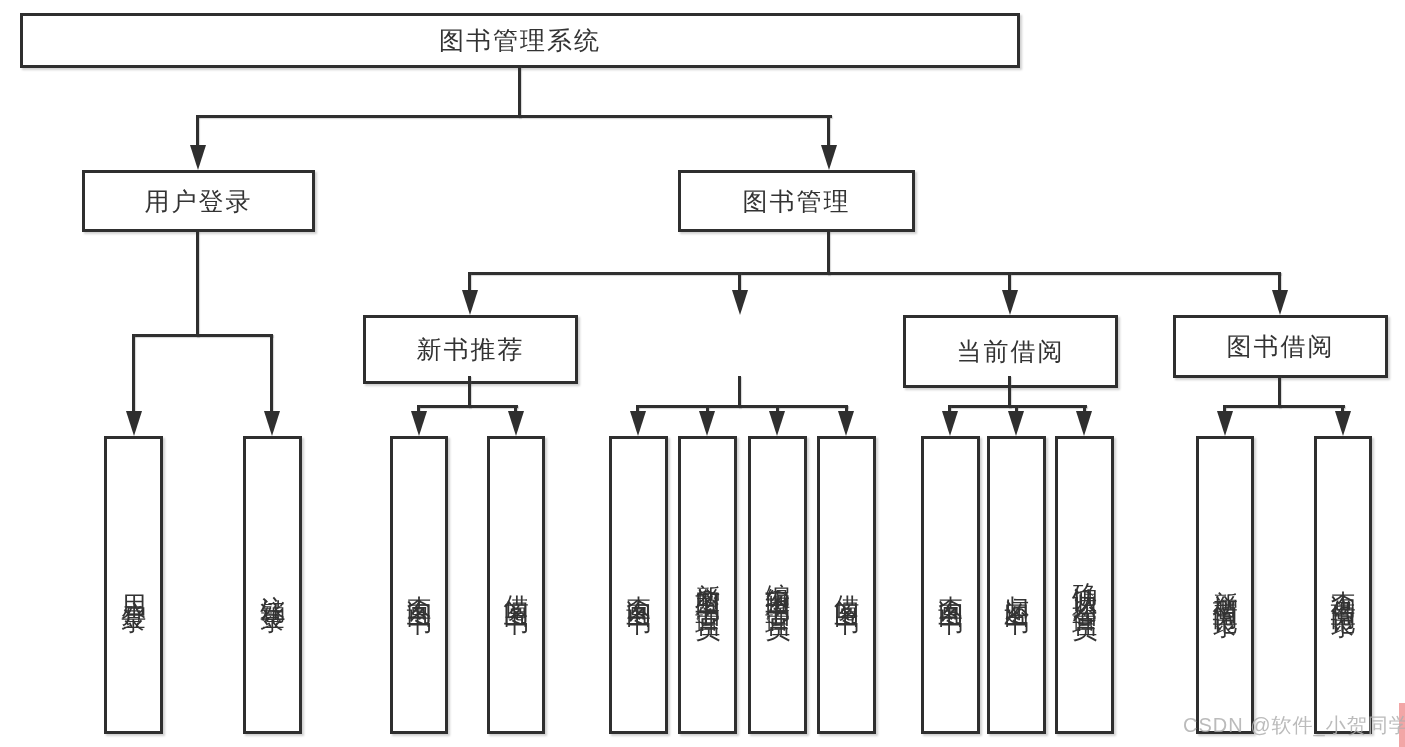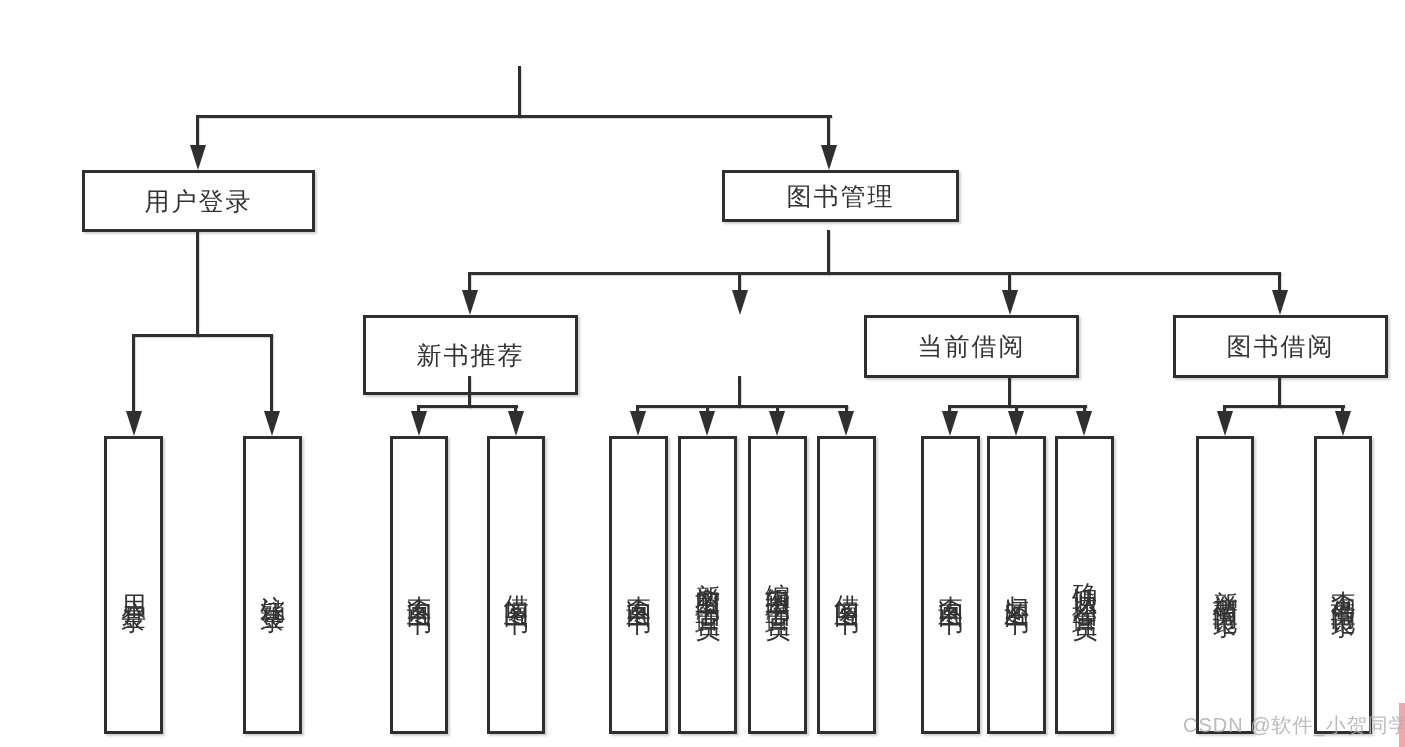--- a/index.html
+++ b/index.html
@@ -68,32 +68,35 @@
     width: 6px;
     height: 44px;
     background: #f2a6a6;
   }
 </style>
 </head>
 <body>
 
 <div class="canvas">
 
+  <div class="box" style="left:20px;top:13px;width:1000px;height:55px">
+    <span class="label">图书管理系统</span>
+  </div>
 
   <div class="vline" style="left:518px;top:66px;height:52px"></div>
   <div class="hline" style="left:196px;top:115px;width:636px"></div>
   <div class="vline" style="left:196px;top:115px;height:36px"></div>
   <div class="vline" style="left:827px;top:115px;height:36px"></div>
   <div class="arrow" style="left:190px;top:145px"></div>
   <div class="arrow" style="left:821px;top:145px"></div>
 
   <div class="box" style="left:82px;top:170px;width:233px;height:62px">
     <span class="label">用户登录</span>
   </div>
-  <div class="box" style="left:722px;top:170px;width:237px;height:52px">
+  <div class="box" style="left:678px;top:170px;width:237px;height:62px">
     <span class="label">图书管理</span>
   </div>
 
   <div class="vline" style="left:196px;top:230px;height:107px"></div>
   <div class="hline" style="left:132px;top:334px;width:141px"></div>
   <div class="vline" style="left:132px;top:334px;height:80px"></div>
   <div class="vline" style="left:270px;top:334px;height:80px"></div>
   <div class="arrow" style="left:126px;top:411px"></div>
   <div class="arrow" style="left:264px;top:411px"></div>
 
@@ -101,24 +104,24 @@
   <div class="hline" style="left:468px;top:272px;width:813px"></div>
   <div class="vline" style="left:468px;top:272px;height:22px"></div>
   <div class="vline" style="left:738px;top:272px;height:22px"></div>
   <div class="vline" style="left:1008px;top:272px;height:22px"></div>
   <div class="vline" style="left:1278px;top:272px;height:22px"></div>
   <div class="arrow" style="left:462px;top:290px"></div>
   <div class="arrow" style="left:732px;top:290px"></div>
   <div class="arrow" style="left:1002px;top:290px"></div>
   <div class="arrow" style="left:1272px;top:290px"></div>
 
-  <div class="box" style="left:363px;top:315px;width:215px;height:80px">
+  <div class="box" style="left:363px;top:315px;width:215px;height:69px">
     <span class="label">新书推荐</span>
   </div>
-  <div class="box" style="left:864px;top:315px;width:215px;height:63px">
+  <div class="box" style="left:903px;top:315px;width:215px;height:73px">
     <span class="label">当前借阅</span>
   </div>
   <div class="box" style="left:1173px;top:315px;width:215px;height:63px">
     <span class="label">图书借阅</span>
   </div>
 
   <div class="vline" style="left:468px;top:376px;height:32px"></div>
   <div class="hline" style="left:417px;top:405px;width:101px"></div>
   <div class="vline" style="left:417px;top:405px;height:10px"></div>
   <div class="vline" style="left:514px;top:405px;height:10px"></div>

